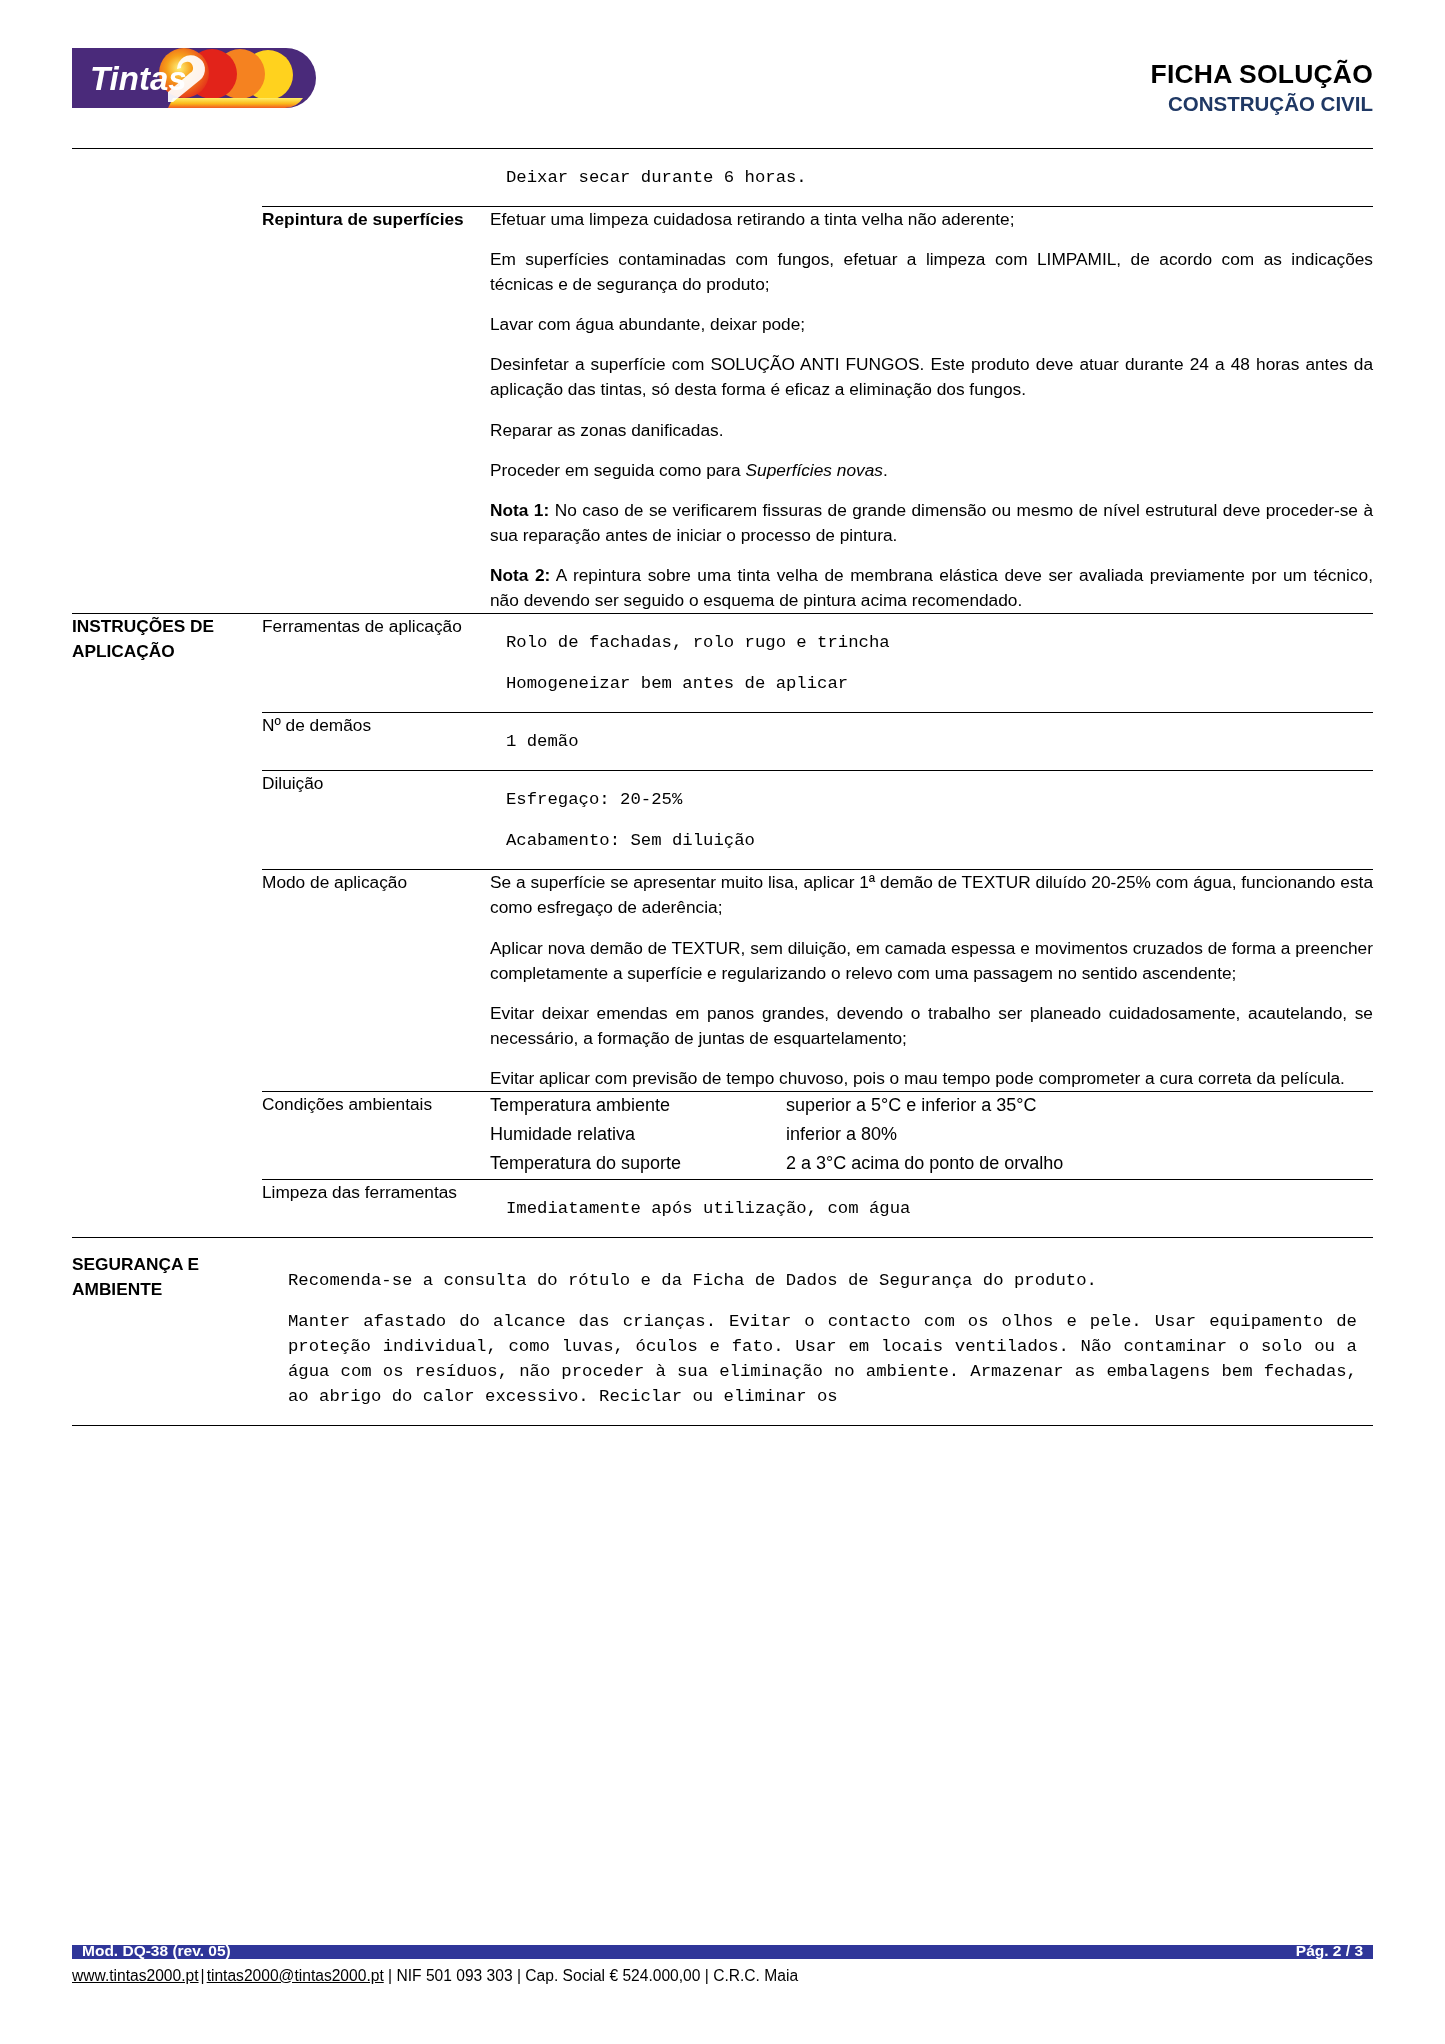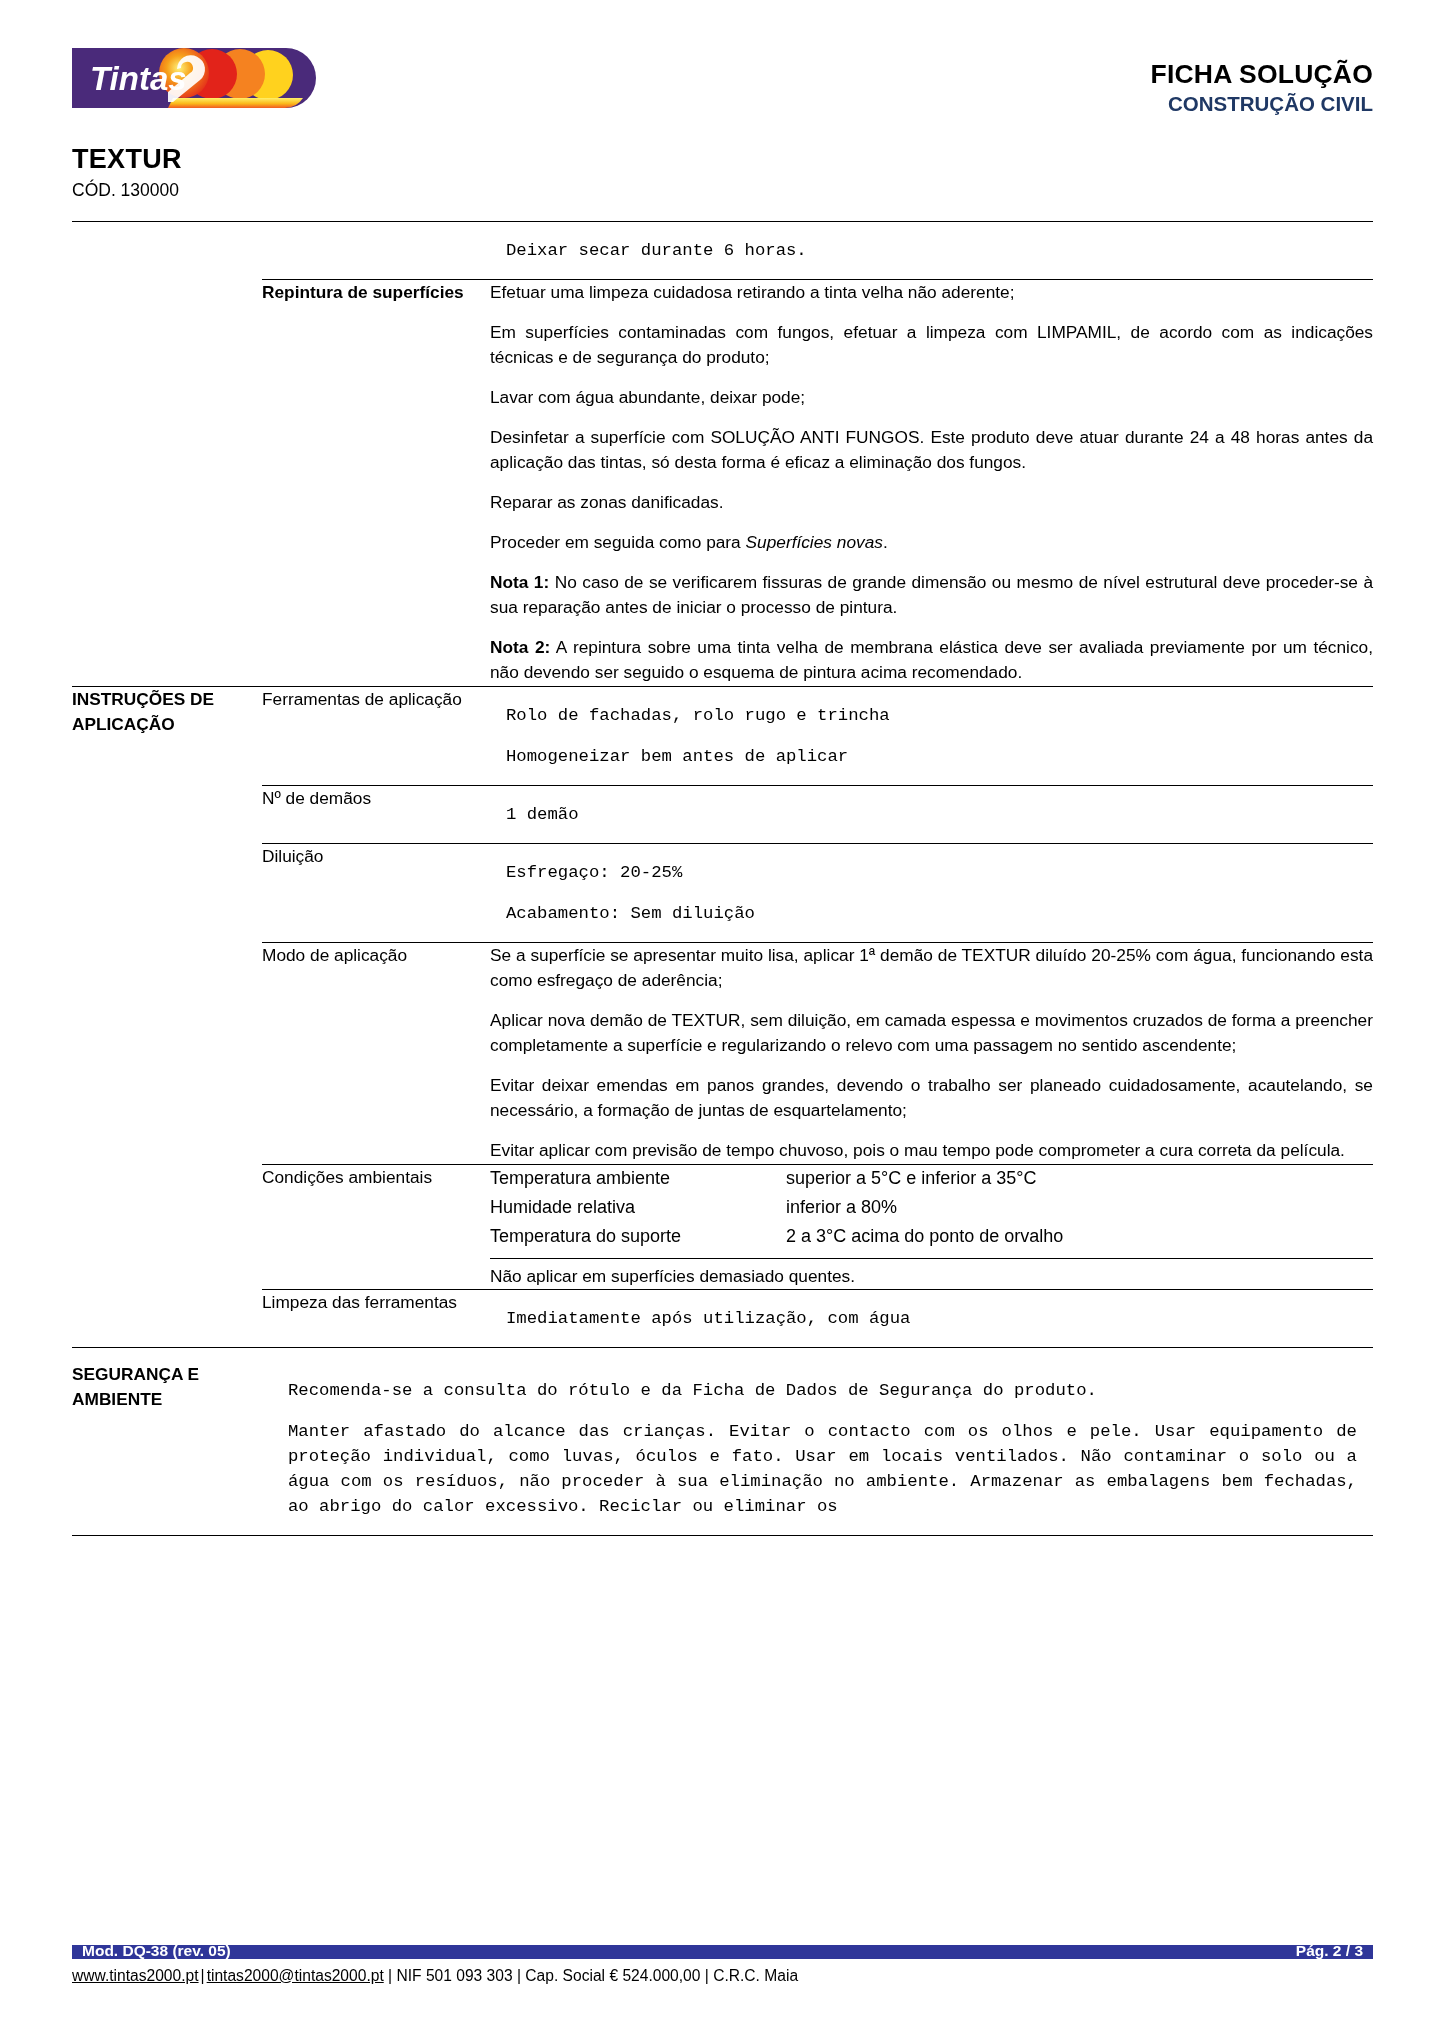--- a/index.html
+++ b/index.html
@@ -196,24 +196,20 @@
         <path d="M105,27 a14,14 0 1 1 23,11 L101,60 L96,60 L96,50 L118,31 a6,6 0 1 0 -9,-5 Z" fill="#ffffff" opacity="0.92"></path>
         <text x="18" y="48" font-family="Liberation Sans, sans-serif" font-size="33" font-weight="bold" font-style="italic" fill="#ffffff">Tintas</text>
       </svg>
     </div>
     <div class="header-titles">
       <div class="ficha-tecnica">FICHA SOLUÇÃO</div>
       <div class="construcao-civil">CONSTRUÇÃO CIVIL</div>
     </div>
   </div>
 
-  <div class="product-block">
-    <div class="product-name">TEXTUR</div>
-    <div class="product-code">CÓD. 130000</div>
-  </div>
 
   <table class="tbl">
     <colgroup>
       <col class="col-sec">
         <col class="col-prop">
         <col class="col-val">
     </colgroup>
 
     <tbody>
         <tr>
@@ -300,21 +296,20 @@
           <tr>
             <td class="env-k">Humidade relativa</td>
             <td>inferior a 80%</td>
           </tr>
           <tr>
             <td class="env-k">Temperatura do suporte</td>
             <td>2 a 3°C acima do ponto de orvalho</td>
           </tr>
         </tbody>
             </table>
-        <div style="border-top:1.2px solid #000; margin-top:6px; padding-top:5px;">Não aplicar em superfícies demasiado quentes.</div>
       </td>
     </tr>
 
     <tr>
       <td class="rule-thin cell-pad">
         <span class="prop">Limpeza das ferramentas</span>
       </td>
       <td class="rule-thin cell-pad-val">
         <p class="tight">Imediatamente após utilização, com água</p>
       </td>

